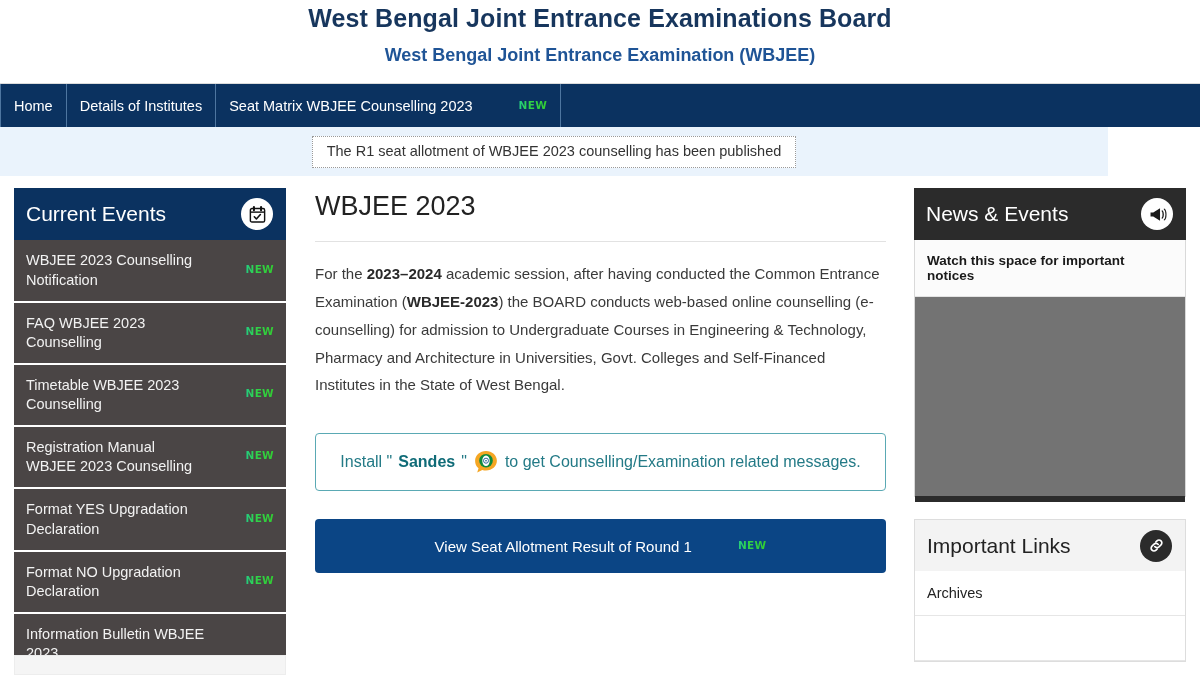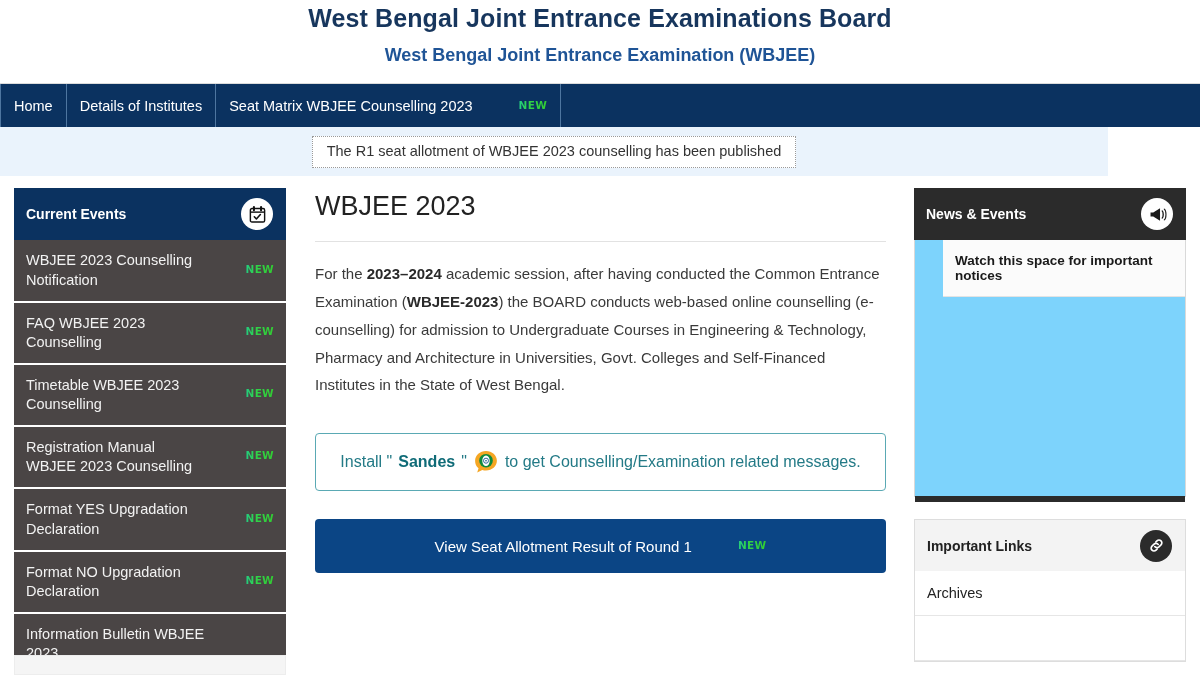--- a/index.html
+++ b/index.html
@@ -116,21 +116,21 @@
   .panel-head {
     height: 52px;
     display: flex;
     align-items: center;
     justify-content: space-between;
     padding: 0 13px 0 12px;
   }
   .panel-head.blue  { background: #0b3260; }
   .panel-head.dark  { background: #2b2b2b; }
   .panel-head.light { background: #f3f3f3; border:1px solid #dddddd; border-bottom:none; }
-  .panel-title { font-size: 14px; color: #ffffff; font-weight: bold; }
+  .panel-title { font-size: 21px; color: #ffffff; font-weight: normal; }
   .panel-head.light .panel-title { color: #222222; }
 
   .head-icon {
     width: 32px; height: 32px;
     border-radius: 50%;
     display: flex; align-items: center; justify-content: center;
     flex: 0 0 32px;
   }
   .head-icon.on-dark { background: #ffffff; }
   .head-icon.on-light { background: #2b2b2b; }
@@ -151,24 +151,23 @@
     cursor: pointer;
     min-height: 49px;
   }
   .ce-item .lbl { flex: 1 1 auto; }
   .ce-item .new-badge { flex: 0 0 auto; margin-left: 4px; }
 
   
   .news-body {
     border: 1px solid #d9d9d9;
     border-top: none;
-    background: #7dd3fc;
+    background: #737373;
     height: 257px;
     position: relative;
-    padding-left: 28px;
   }
   .news-item {
     padding: 13px 12px;
     font-size: 13.5px;
     font-weight: bold;
     color: #1a1a1a;
     background: #fbfbfb;
     border-bottom: 1px solid #e3e3e3;
   }
   .news-footbar {

